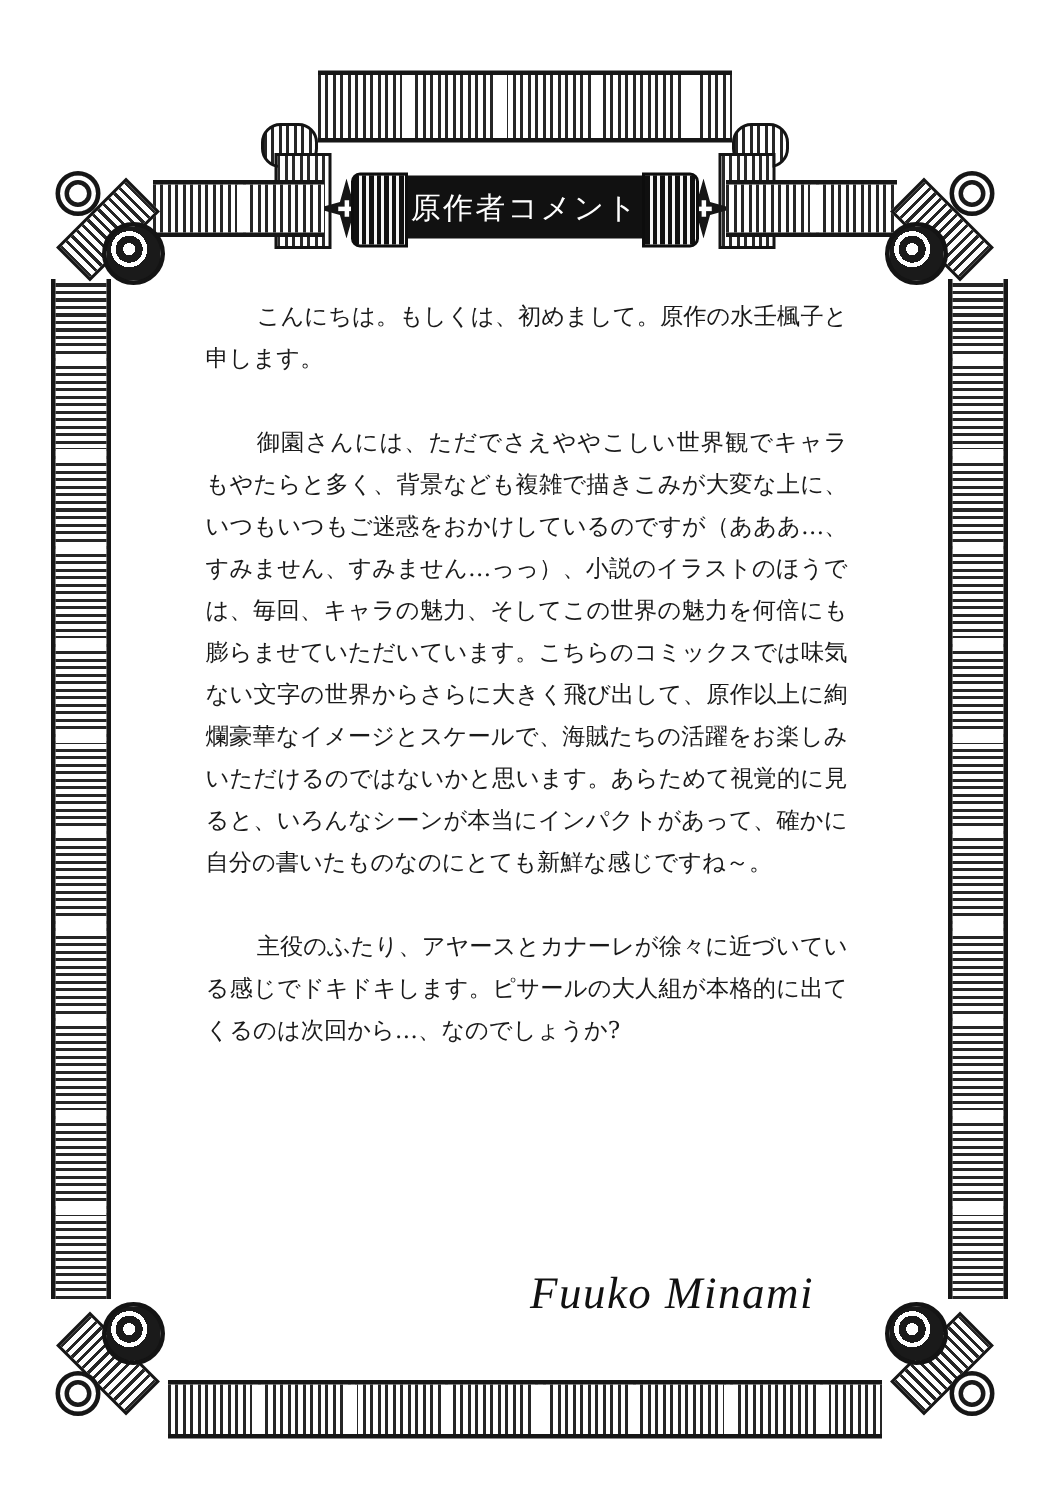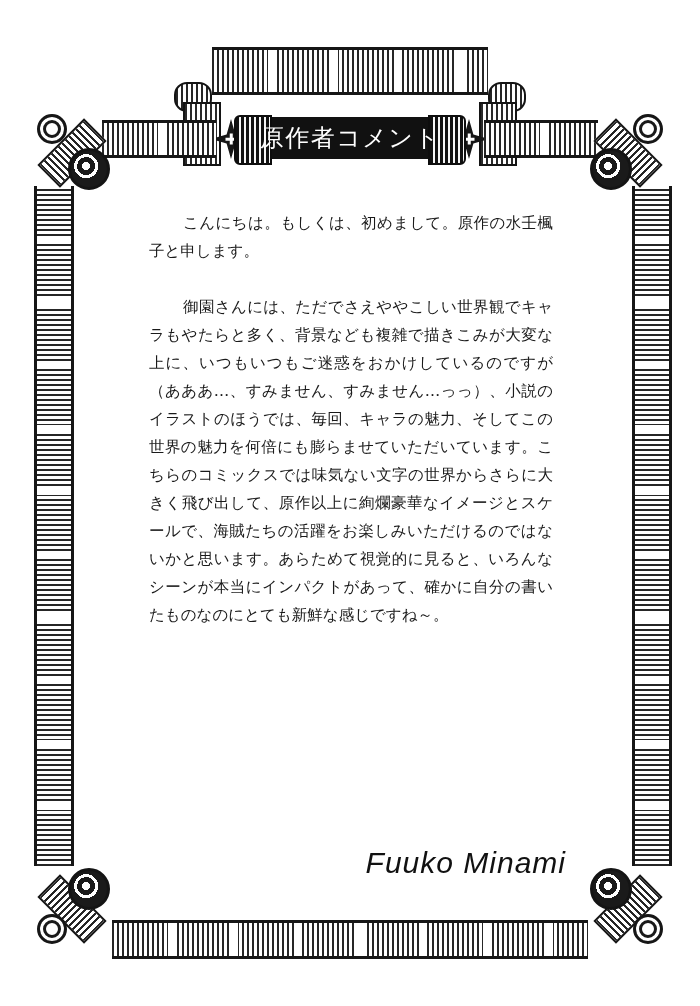--- a/index.html
+++ b/index.html
@@ -93,50 +93,50 @@
   }
   .plate-cap {
     position:absolute; top:-2px; width:34px; height:46px;
     border:2px solid #0d0d0d;
     background:repeating-linear-gradient(90deg,#101010 0 3px,#f5f5f5 3px 5px);
   }
   .plate-cap.left  { left:-6px;  border-radius:6px 0 0 6px; }
   .plate-cap.right { right:-6px; border-radius:0 6px 6px 0; }
   .page-title {
     color:#ffffff; font-family:Liberation Sans, sans-serif;
-    font-size:24px; letter-spacing:1.5px; white-space:nowrap; z-index:2;
+    font-size:20px; letter-spacing:1.5px; white-space:nowrap; z-index:2;
   }
   .diamond {
     position:absolute; top:119px; width:40px; height:40px; background:#161616;
     clip-path:polygon(50% 0%, 61% 39%, 100% 50%, 61% 61%, 50% 100%, 39% 61%, 0% 50%, 39% 39%);
   }
   .diamond::before, .diamond::after {
     content:""; position:absolute; left:50%; top:50%; background:#fff;
     transform:translate(-50%,-50%);
   }
   .diamond::before { width:11px; height:2.5px; }
   .diamond::after  { width:2.5px; height:11px; }
   .diamond.left  { left:211px; }
   .diamond.right { left:449px; }
 
   
   .comment-text {
     position:absolute; left:137px; top:197px; width:428px;
     font-size:15.5px; line-height:28px; color:#1a1a1a;
     text-align:justify; text-justify:inter-ideograph;
   }
-  .comment-text p { margin:12px; text-indent:2.2em; }
+  .comment-text p { margin:0; text-indent:2.2em; }
   .pgroup { margin:0; }
   .pgroup + .pgroup { margin-top:28px; }
 
   .signature {
     position:absolute; left:330px; top:846px; width:236px;
-    text-align:right; font-style:italic; font-size:30px;
+    text-align:center; font-style:italic; font-size:30px;
     letter-spacing:1px; color:#111;
-    font-family:Liberation Sans, sans-serif;
+    font-family:Liberation Serif, serif;
   }
 </style>
 </head>
 <body>
 
 <div id="page">
 
   <div class="ribbon h banner-ribbon"></div>
 
   <div class="scroll scroll-left">
@@ -187,18 +187,19 @@
   </div>
 
   <div class="comment-text">
     <div class="pgroup">
       <p>こんにちは。もしくは、初めまして。原作の水壬楓子と申します。</p>
     </div>
     <div class="pgroup">
       <p>御園さんには、ただでさえややこしい世界観でキャラもやたらと多く、背景なども複雑で描きこみが大変な上に、いつもいつもご迷惑をおかけしているのですが（あああ…、すみません、すみません…っっ）、小説のイラストのほうでは、毎回、キャラの魅力、そしてこの世界の魅力を何倍にも膨らませていただいています。こちらのコミックスでは味気ない文字の世界からさらに大きく飛び出して、原作以上に絢爛豪華なイメージとスケールで、海賊たちの活躍をお楽しみいただけるのではないかと思います。あらためて視覚的に見ると、いろんなシーンが本当にインパクトがあって、確かに自分の書いたものなのにとても新鮮な感じですね～。</p>
     </div>
     <div class="pgroup">
+      <p>主役のふたり、アヤースとカナーレが徐々に近づいている感じでドキドキします。ピサールの大人組が本格的に出てくるのは次回から…、なのでしょうか?</p>
     </div>
   </div>
 
   <div class="signature">Fuuko Minami</div>
 
 </div>
 
 </body></html>

